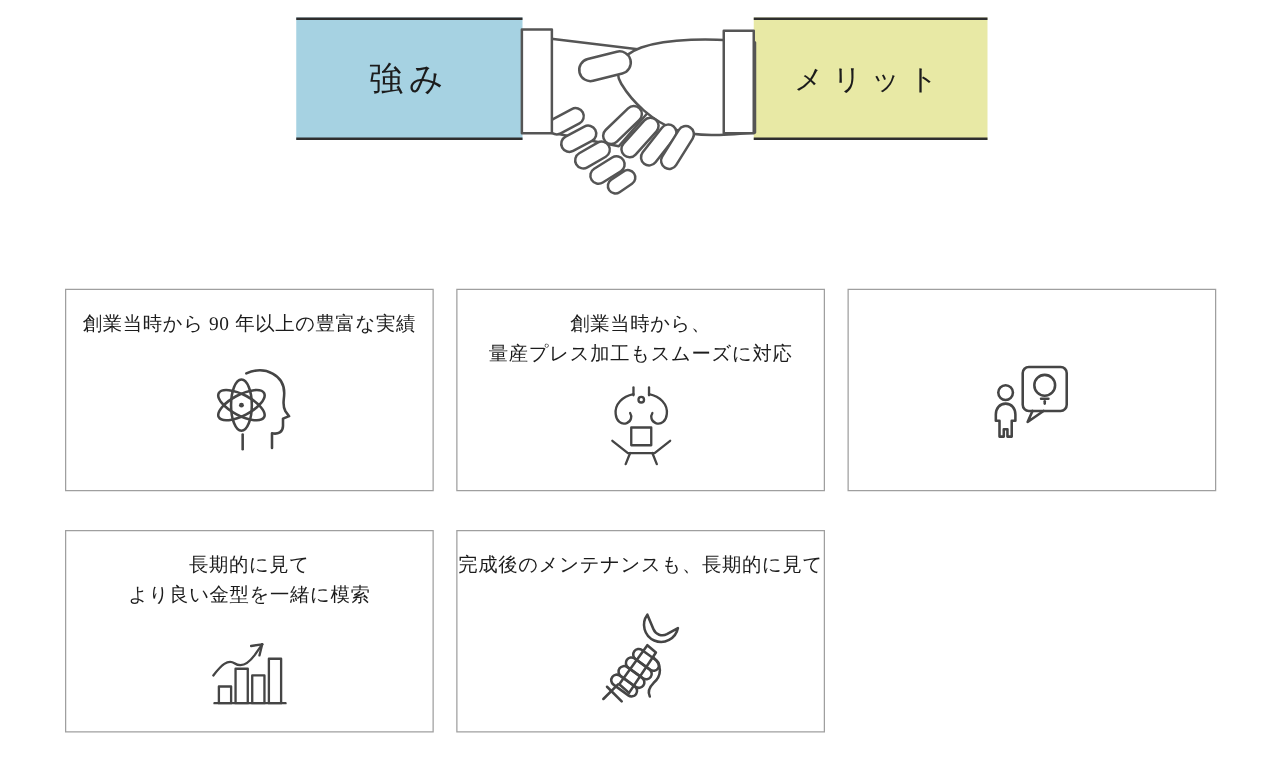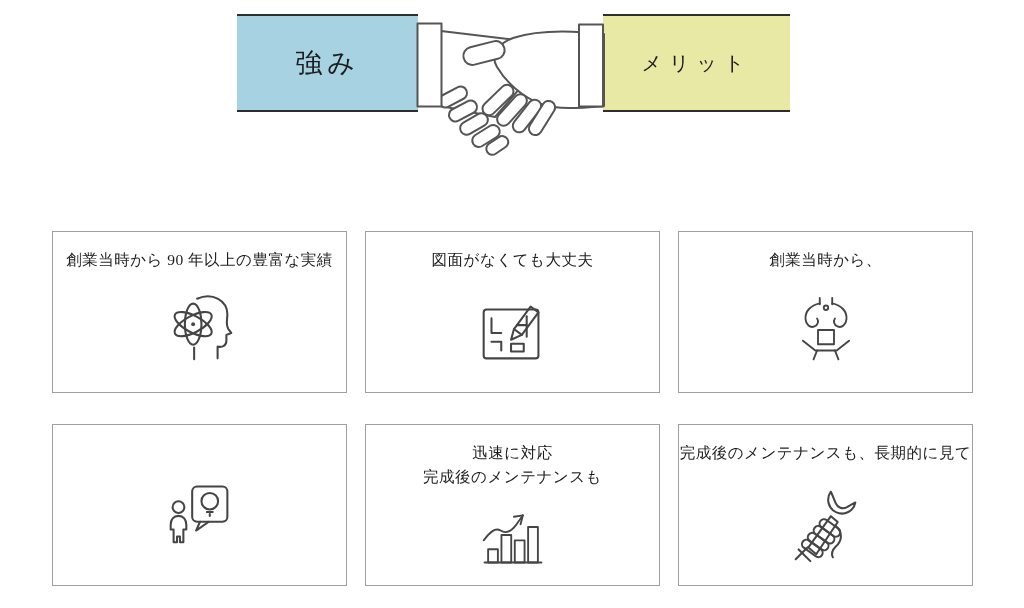--- a/index.html
+++ b/index.html
@@ -5,21 +5,21 @@
   html,body{margin:0;padding:0;background:#ffffff;}
   .canvas{position:relative;width:984px;height:608px;background:#ffffff;overflow:hidden;
           font-family:"Liberation Serif","DejaVu Serif",serif;}
   
   .banner{position:absolute;left:0;top:0;width:1024px;height:190px;}
   .side-box{position:absolute;top:14px;height:98px;display:flex;align-items:center;justify-content:center;
             border-top:2px solid #2e2e2e;border-bottom:2px solid #2e2e2e;box-sizing:border-box;}
   .side-box.strength{left:237px;width:181px;}
   .side-box.merit{left:603px;width:187px;}
   .side-box .label{font-size:27px;color:#1c1c1c;letter-spacing:5px;}
-  .side-box.merit .label{font-size:20px;letter-spacing:7px;}
+  .side-box.merit .label{font-size:23px;letter-spacing:7px;}
   .handshake-svg{position:absolute;left:400px;top:5px;}
   
   .features{position:absolute;left:52px;top:231px;display:grid;
             grid-template-columns:295px 295px 295px;grid-auto-rows:162px;column-gap:18px;row-gap:31px;}
   .card{border:1px solid #9f9f9f;background:#ffffff;box-sizing:border-box;
         display:flex;flex-direction:column;align-items:center;padding-top:16px;}
   .card .title{font-size:15.5px;color:#1c1c1c;line-height:1.55;text-align:center;letter-spacing:0.5px;}
   .icon-wrap{flex:1;display:flex;align-items:center;justify-content:center;padding-bottom:4px;}
   svg .ln{fill:none;stroke:#454545;stroke-width:2.1;stroke-linecap:round;stroke-linejoin:round;}
   svg .hs{fill:#ffffff;stroke:#555555;stroke-width:2;stroke-linecap:round;stroke-linejoin:round;}
@@ -74,38 +74,24 @@
                                C 72 61 68 63 63 62 L 63 74"></path>
           <path class="ln" d="M 39 63 L 39 75"></path>
           <ellipse class="ln" cx="38" cy="39" rx="21" ry="8.5" transform="rotate(-28 38 39)"></ellipse>
           <ellipse class="ln" cx="38" cy="39" rx="21" ry="8.5" transform="rotate(28 38 39)"></ellipse>
           <ellipse class="ln" cx="38" cy="39" rx="21" ry="8.5" transform="rotate(90 38 39)"></ellipse>
           <circle cx="38" cy="39" r="2" fill="#454545"></circle>
         </svg>
       </div>
     </div>
 
-    <div class="card">
-      <div class="title">図面がなくても大丈夫</div>
-      <div class="icon-wrap">
-        <svg width="88" height="88" viewBox="0 0 90 90">
-          <rect class="ln" x="15" y="24" width="56" height="50" rx="3"></rect>
-          <path class="ln" d="M 23 33 V 48 H 33"></path>
-          <path class="ln" d="M 23 57 H 33 V 66"></path>
-          <path class="ln" d="M 59 31 V 52"></path>
-          <path class="ln" d="M 59 40 H 49"></path>
-          <rect class="ln" x="43" y="59" width="13" height="8"></rect>
-          <path class="ln" d="M 46 44 L 63 21 L 71 27 L 54 50 Z"></path>
-          <path class="ln" d="M 46 44 L 43 55 L 54 50"></path>
-        </svg>
-      </div>
-    </div>
 
     <div class="card">
       <div class="title">創業当時から、</div>
+      <div class="title">量産プレス加工もスムーズに対応</div>
       <div class="icon-wrap">
         <svg width="80" height="80" viewBox="0 0 90 90">
           <path class="ln" d="M 38 9 V 16"></path>
           <path class="ln" d="M 52 9 V 16"></path>
           <circle class="ln" cx="45" cy="20" r="2.5"></circle>
           <path class="ln" d="M 38 15 C 28 17 21 24 22 33 C 22.5 39 27 43 32 41 C 36 39.5 37 35 35 32"></path>
           <path class="ln" d="M 52 15 C 62 17 69 24 68 33 C 67.5 39 63 43 58 41 C 54 39.5 53 35 55 32"></path>
           <rect class="ln" x="36" y="45" width="18" height="16"></rect>
           <path class="ln" d="M 19 57 L 33 68 H 57 L 71 57"></path>
           <path class="ln" d="M 35 68 L 31 78"></path>
@@ -123,22 +109,22 @@
           <rect class="ln" x="37" y="20" width="36" height="36" rx="5"></rect>
           <path class="ln" d="M 45 56 L 41 65 L 54 56"></path>
           <circle class="ln" cx="55" cy="35" r="8.5"></circle>
           <path class="ln" d="M 52 46 H 58"></path>
           <path class="ln" d="M 55 48 V 50"></path>
         </svg>
       </div>
     </div>
 
     <div class="card">
-      <div class="title">迅速に対応</div>
-      <div class="title">完成後のメンテナンスも</div>
+      <div class="title">長期的に見て</div>
+      <div class="title">より良い金型を一緒に模索</div>
       <div class="icon-wrap">
         <svg width="80" height="80" viewBox="0 0 90 90">
           <path class="ln" d="M 13 76 H 77"></path>
           <rect class="ln" x="17" y="61" width="11" height="15"></rect>
           <rect class="ln" x="32" y="45" width="11" height="31"></rect>
           <rect class="ln" x="47" y="51" width="11" height="25"></rect>
           <rect class="ln" x="62" y="36" width="11" height="40"></rect>
           <path class="ln" d="M 12 51 C 19 42 25 36 31 40 C 37 44 43 41 49 33 L 56 23"></path>
           <path class="ln" d="M 56 23 L 46 24.5"></path>
           <path class="ln" d="M 56 23 L 53.5 33"></path>

